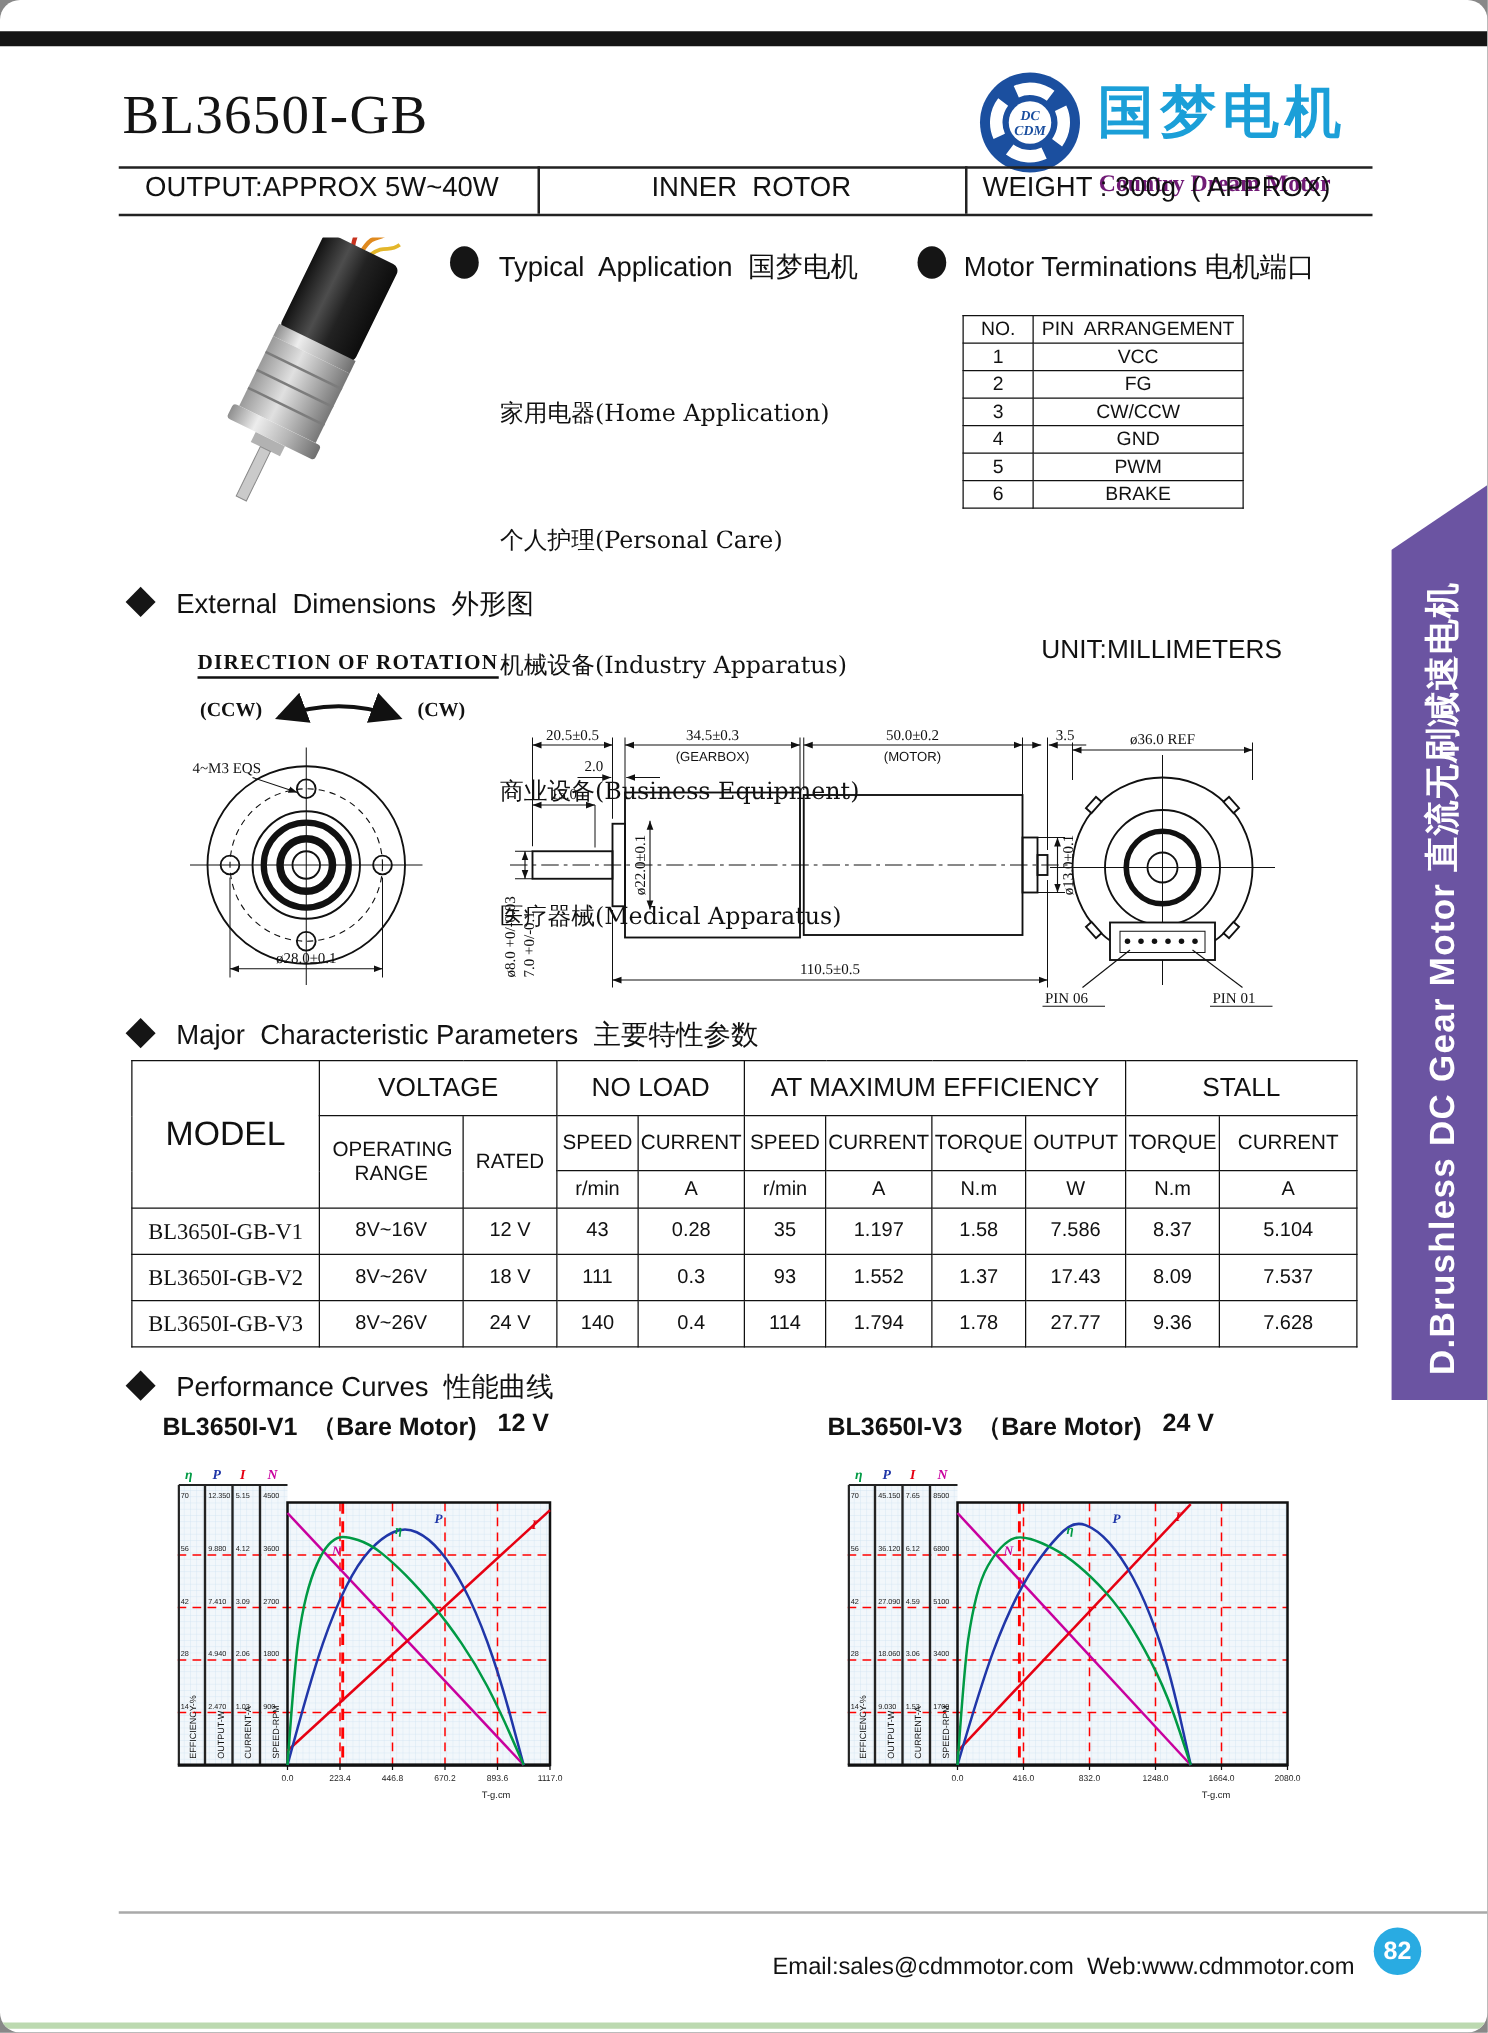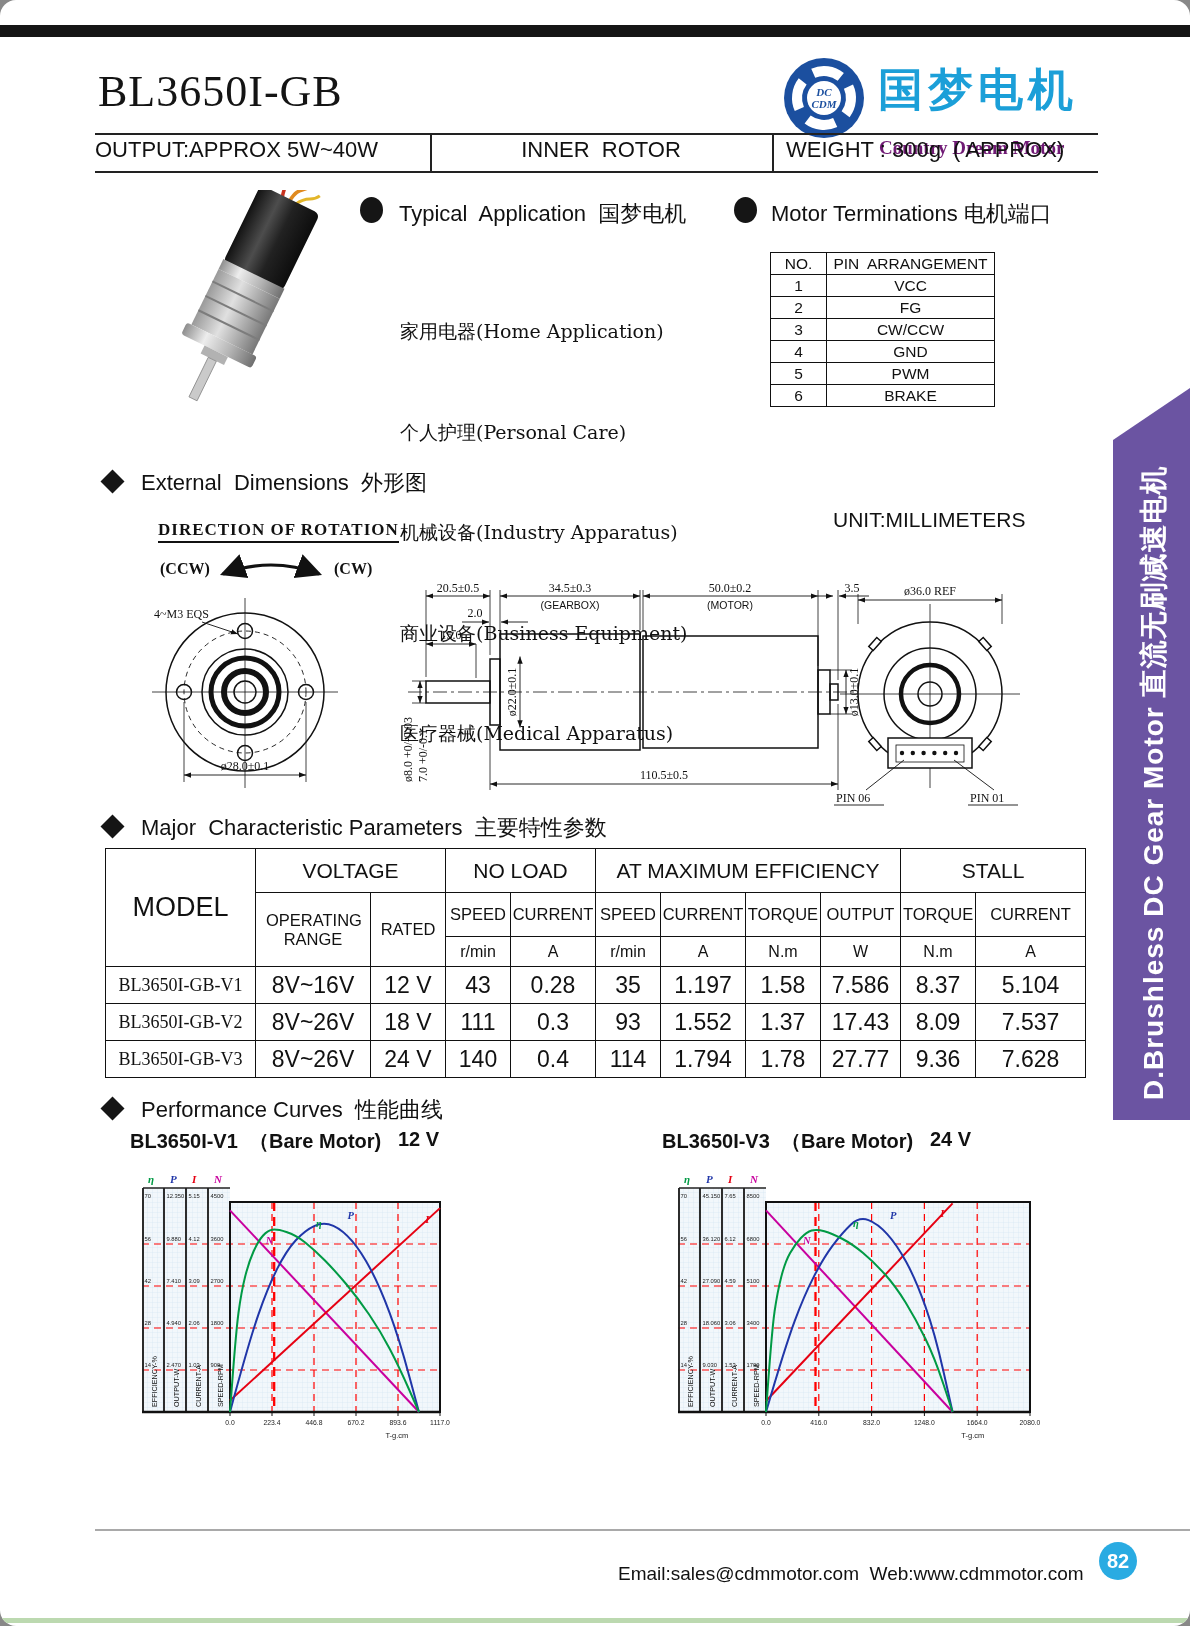--- a/index.html
+++ b/index.html
@@ -37,21 +37,21 @@
   text.dim{fill:#111;font-family:"Liberation Serif",serif;font-size:12px;}
   text.dimcap{fill:#111;font-family:"Liberation Sans",sans-serif;font-size:10.5px;}
   
   table.ptable{border-collapse:collapse;table-layout:fixed;width:980px;}
   table.ptable th,table.ptable td{border:1.6px solid #111;font-weight:normal;text-align:center;padding:0;}
   .g-h{font-size:21px;}
   .s-h{font-size:16.5px;line-height:19px;}
   .u-h{font-size:16px;}
   .modelh{font-size:27px;}
   .mcell{font-family:"Liberation Serif",serif;font-size:18px;}
-  .dcell{font-size:23px;}
+  .dcell{font-size:16px;}
   .chart-title{font-size:20px;font-weight:600;white-space:pre;}
   .chart-volt{font-size:20px;font-weight:600;}
   .footer-line{left:95px;top:1529px;width:1095px;height:0;border-top:2px solid #a9a9a9;}
   .ftxt{font-size:19px;white-space:pre;}
   .badge{left:1099px;top:1542px;width:38px;height:38px;border-radius:50%;background:#29abe2;color:#fff;
          font-size:20px;font-weight:bold;text-align:center;line-height:38px;}
   .botstrip{left:0;top:1618px;width:1190px;height:5px;background:#bcd9b0;}
 </style>
 </head>
 <body>
@@ -69,21 +69,21 @@
     <text x="44" y="42" text-anchor="middle" font-size="11" font-style="italic" font-weight="bold" font-family="Liberation Serif,serif" fill="#1b4f9f">DC</text>
     <text x="44" y="54" text-anchor="middle" font-size="11" font-style="italic" font-weight="bold" font-family="Liberation Serif,serif" fill="#1b4f9f">CDM</text>
   </svg>
   <div class="abs brand-cn">国梦电机</div>
   <div class="abs brand-en">Country Dream Motor</div>
 
   <div class="abs hrule" style="left:95px;top:133px;width:1003px;"></div>
   <div class="abs hrule" style="left:95px;top:171px;width:1003px;"></div>
   <div class="abs vrule" style="left:430px;top:133px;height:38px;"></div>
   <div class="abs vrule" style="left:772px;top:133px;height:38px;"></div>
-  <div class="abs spec" style="left:95px;">OUTPUT:APPROX 5W~40W</div>
+  <div class="abs spec" style="left:116px;">OUTPUT:APPROX 5W~40W</div>
   <div class="abs spec" style="left:430px;width:342px;text-align:center;white-space:pre;">INNER  ROTOR</div>
   <div class="abs spec" style="left:786px;white-space:pre;">WEIGHT : 300g  ( APPROX)</div>
 
   <div class="abs dot" style="left:360px;top:197px;"></div>
   <div class="abs sechead" style="left:399px;top:199px;"><span>Typical  Application</span>  <span>国梦电机</span></div>
   <div class="abs dot" style="left:734px;top:197px;"></div>
   <div class="abs sechead" style="left:771px;top:199px;"><span>Motor Terminations</span> <span>电机端口</span></div>
 
   <svg class="abs" style="left:138px;top:190px;" width="205" height="215" viewBox="0 0 205 215">
     <defs>

